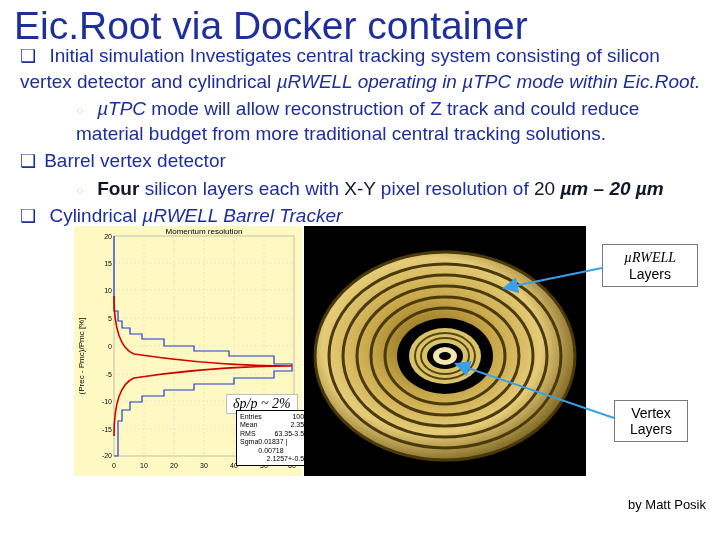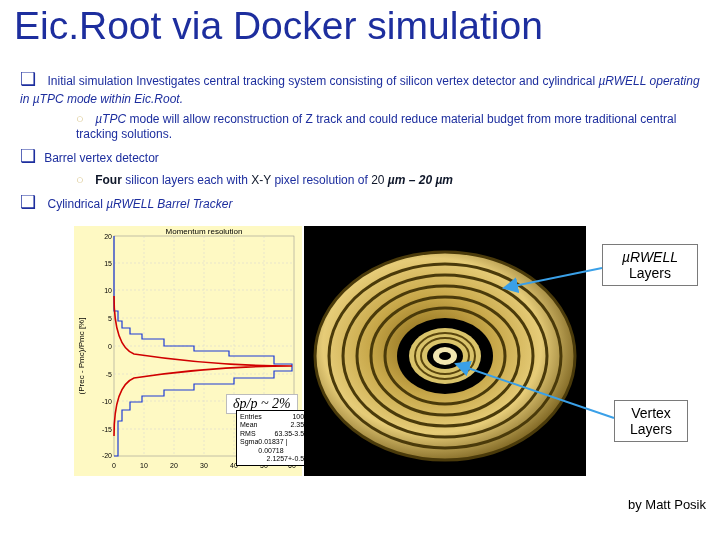--- a/index.html
+++ b/index.html
@@ -1,41 +1,41 @@
 <!DOCTYPE html>
 <html><head>
 <meta charset="utf-8">
 <style>
   html,body{margin:0;padding:0;width:720px;height:540px;background:#fff;font-family:Arial,Helvetica,sans-serif;color:#000;overflow:hidden}
   .slide{position:relative;width:720px;height:540px}
   .title{position:absolute;left:14px;top:4px;font-size:39px;color:#1d2e9e}
-  .bullets{position:absolute;left:20px;top:68px;right:16px;font-size:12px;line-height:1.32;color:#1d2e9e}
+  .bullets{position:absolute;left:20px;top:43px;right:16px;font-size:19px;line-height:1.32;color:#1d2e9e}
   .b1{margin:0 0 2px 0}
   .b1::before{content:"\2751";font-size:18px;color:#1d2e9e;margin-right:8px}
   .b2{margin:2px 0 2px 56px}
   .b2::before{content:"\25cb";font-size:13px;color:#d8c48a;margin-right:8px}
   .red{color:#0f172a}
   .mu{font-style:italic}
   .chart{position:absolute;left:74px;top:226px;width:228px;height:250px;background:#fef9c3}
   .chart svg{display:block}
   .det{position:absolute;left:304px;top:226px;width:282px;height:250px;background:#000;overflow:hidden}
   .det svg{display:block}
   .lbl{position:absolute;background:#fff;border:1px solid #7a7a7a;font-size:14px;text-align:center;line-height:1.15;padding:4px 10px}
-  .lbl .mu{font-style:italic;font-family:Liberation Sans, sans-serif}
+  .lbl .mu{font-style:italic;font-family:Liberation Serif, serif}
   .dp{position:absolute;left:226px;top:394px;background:#fff;border:1px solid #bcbcbc;padding:1px 6px;font-family:'Times New Roman',serif;font-size:14px;font-style:italic}
   .legend{position:absolute;left:236px;top:410px;width:68px;border:1px solid #000;background:#fff;font-size:7px;line-height:1.2;padding:2px 3px;font-family:Arial}
   .legend div{display:flex;justify-content:space-between}
   .credit{position:absolute;right:14px;bottom:28px;font-size:13px;color:#000}
   svg.arrow{position:absolute;overflow:visible}
 </style>
 </head>
 <body>
 <div class="slide">
 
-<div class="title">Eic.Root via Docker simulation</div>
+<div class="title">Eic.Root via Docker container</div>
 
 <div class="bullets">
   <div class="b1">
     <span>Initial simulation Investigates central tracking system consisting of silicon vertex detector and cylindrical </span><span class="mu">µRWELL operating in </span><span class="mu">µTPC mode within Eic.Root.</span>
   </div>
   <div class="b2">
     <span class="mu">µTPC</span><span> mode will allow reconstruction of Z track and could reduce material budget from more traditional central tracking solutions.</span>
   </div>
   <div class="b1">Barrel vertex detector</div>
   <div class="b2">

